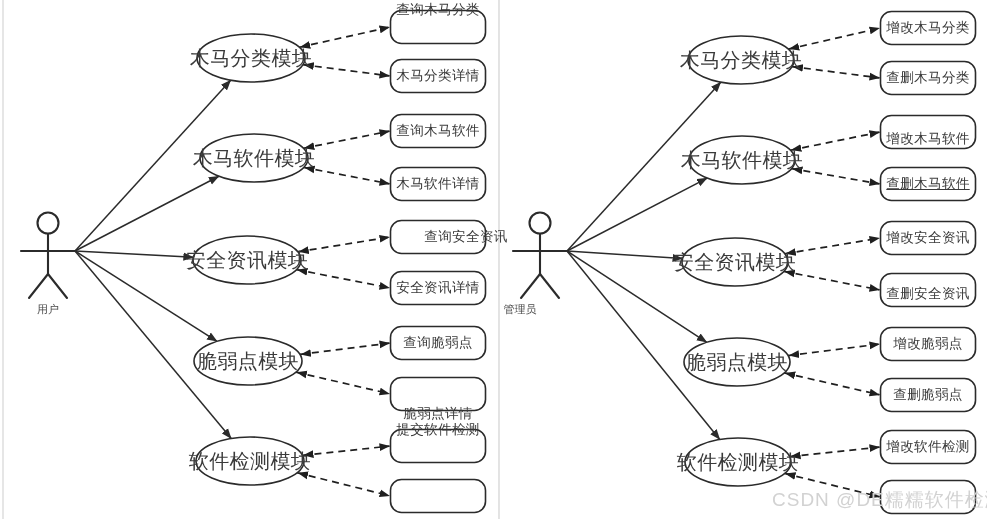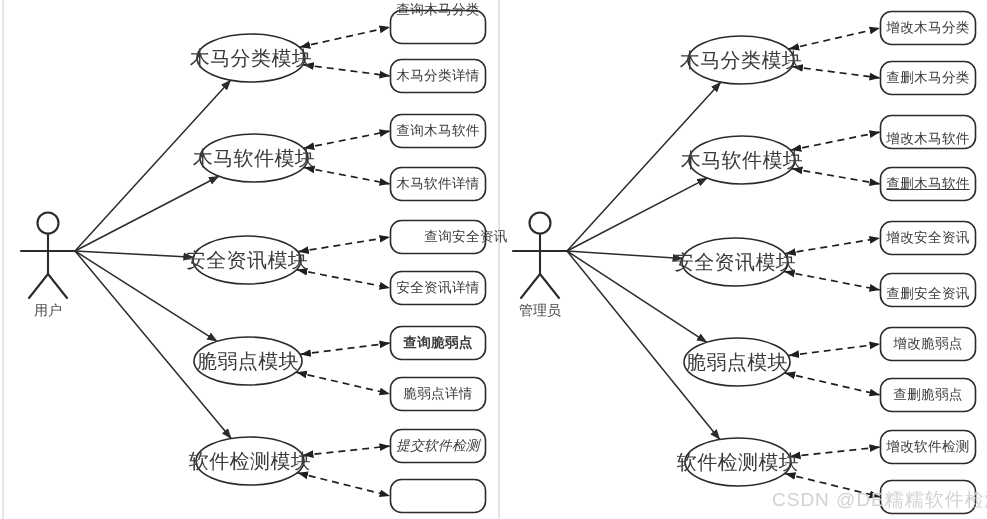--- a/index.html
+++ b/index.html
@@ -77,21 +77,21 @@
     font-size: 20px;
     letter-spacing: 0.4px;
     transform: translate(-50%, -50%);
   }
   .box-label {
     font-size: 13.6px;
     letter-spacing: 0.3px;
     transform: translate(-50%, -50%);
   }
   .actor-label {
-    font-size: 14px;
+    font-size: 11px;
     color: #4a4a4a;
     transform: translate(-50%, 0);
   }
   .watermark {
     position: absolute;
     left: 772px;
     top: 487px;
     font-size: 19px;
     color: #d2d2d2;
     letter-spacing: 1px;
@@ -218,27 +218,27 @@
       <div class="lbl actor-label" style="left: 48px; top: 302px;">用户</div>
       <div class="lbl box-label" style="left: 438px; top: 10px;">查询木马分类</div>
       <div class="lbl box-label" style="left: 438px; top: 76px;">木马分类详情</div>
       <div class="lbl ellipse-label" style="left: 251px; top: 58px;">木马分类模块</div>
       <div class="lbl box-label" style="left: 438px; top: 131px;">查询木马软件</div>
       <div class="lbl box-label" style="left: 438px; top: 184px;">木马软件详情</div>
       <div class="lbl ellipse-label" style="left: 254px; top: 158px;">木马软件模块</div>
       <div class="lbl box-label" style="left: 438px; top: 237px; margin-left: 28px;">查询安全资讯</div>
       <div class="lbl box-label" style="left: 438px; top: 288px; text-align: right;">安全资讯详情</div>
       <div class="lbl ellipse-label" style="left: 247px; top: 260px;">安全资讯模块</div>
-      <div class="lbl box-label" style="left: 438px; top: 343px; font-weight: bold;">查询脆弱点</div>
-      <div class="lbl box-label" style="left: 438px; top: 394px;">脆弱点详情</div>
+      <div class="lbl box-label" style="left: 438px; top: 343px;">查询脆弱点</div>
+      <div class="lbl box-label" style="left: 438px; top: 414px;">脆弱点详情</div>
       <div class="lbl ellipse-label" style="left: 248px; top: 361px;">脆弱点模块</div>
-      <div class="lbl box-label" style="left: 438px; top: 446px; font-style: italic;">提交软件检测</div>
+      <div class="lbl box-label" style="left: 438px; top: 430px;">提交软件检测</div>
       <div class="lbl box-label" style="left: 438px; top: 496px; margin-top: 48px;">软件检测详情</div>
       <div class="lbl ellipse-label" style="left: 250px; top: 461px;">软件检测模块</div>
-      <div class="lbl actor-label" style="left: 540px; top: 302px;">管理员</div>
+      <div class="lbl actor-label" style="left: 520px; top: 302px;">管理员</div>
       <div class="lbl box-label" style="left: 928px; top: 28px;">增改木马分类</div>
       <div class="lbl box-label" style="left: 928px; top: 78px;">查删木马分类</div>
       <div class="lbl ellipse-label" style="left: 741px; top: 60px;">木马分类模块</div>
       <div class="lbl box-label" style="left: 928px; top: 139px; text-align: right;">增改木马软件</div>
       <div class="lbl box-label" style="left: 928px; top: 184px; text-decoration: underline;">查删木马软件</div>
       <div class="lbl ellipse-label" style="left: 742px; top: 160px;">木马软件模块</div>
       <div class="lbl box-label" style="left: 928px; top: 238px;">增改安全资讯</div>
       <div class="lbl box-label" style="left: 928px; top: 294px;">查删安全资讯</div>
       <div class="lbl ellipse-label" style="left: 735px; top: 262px;">安全资讯模块</div>
       <div class="lbl box-label" style="left: 928px; top: 344px;">增改脆弱点</div>

